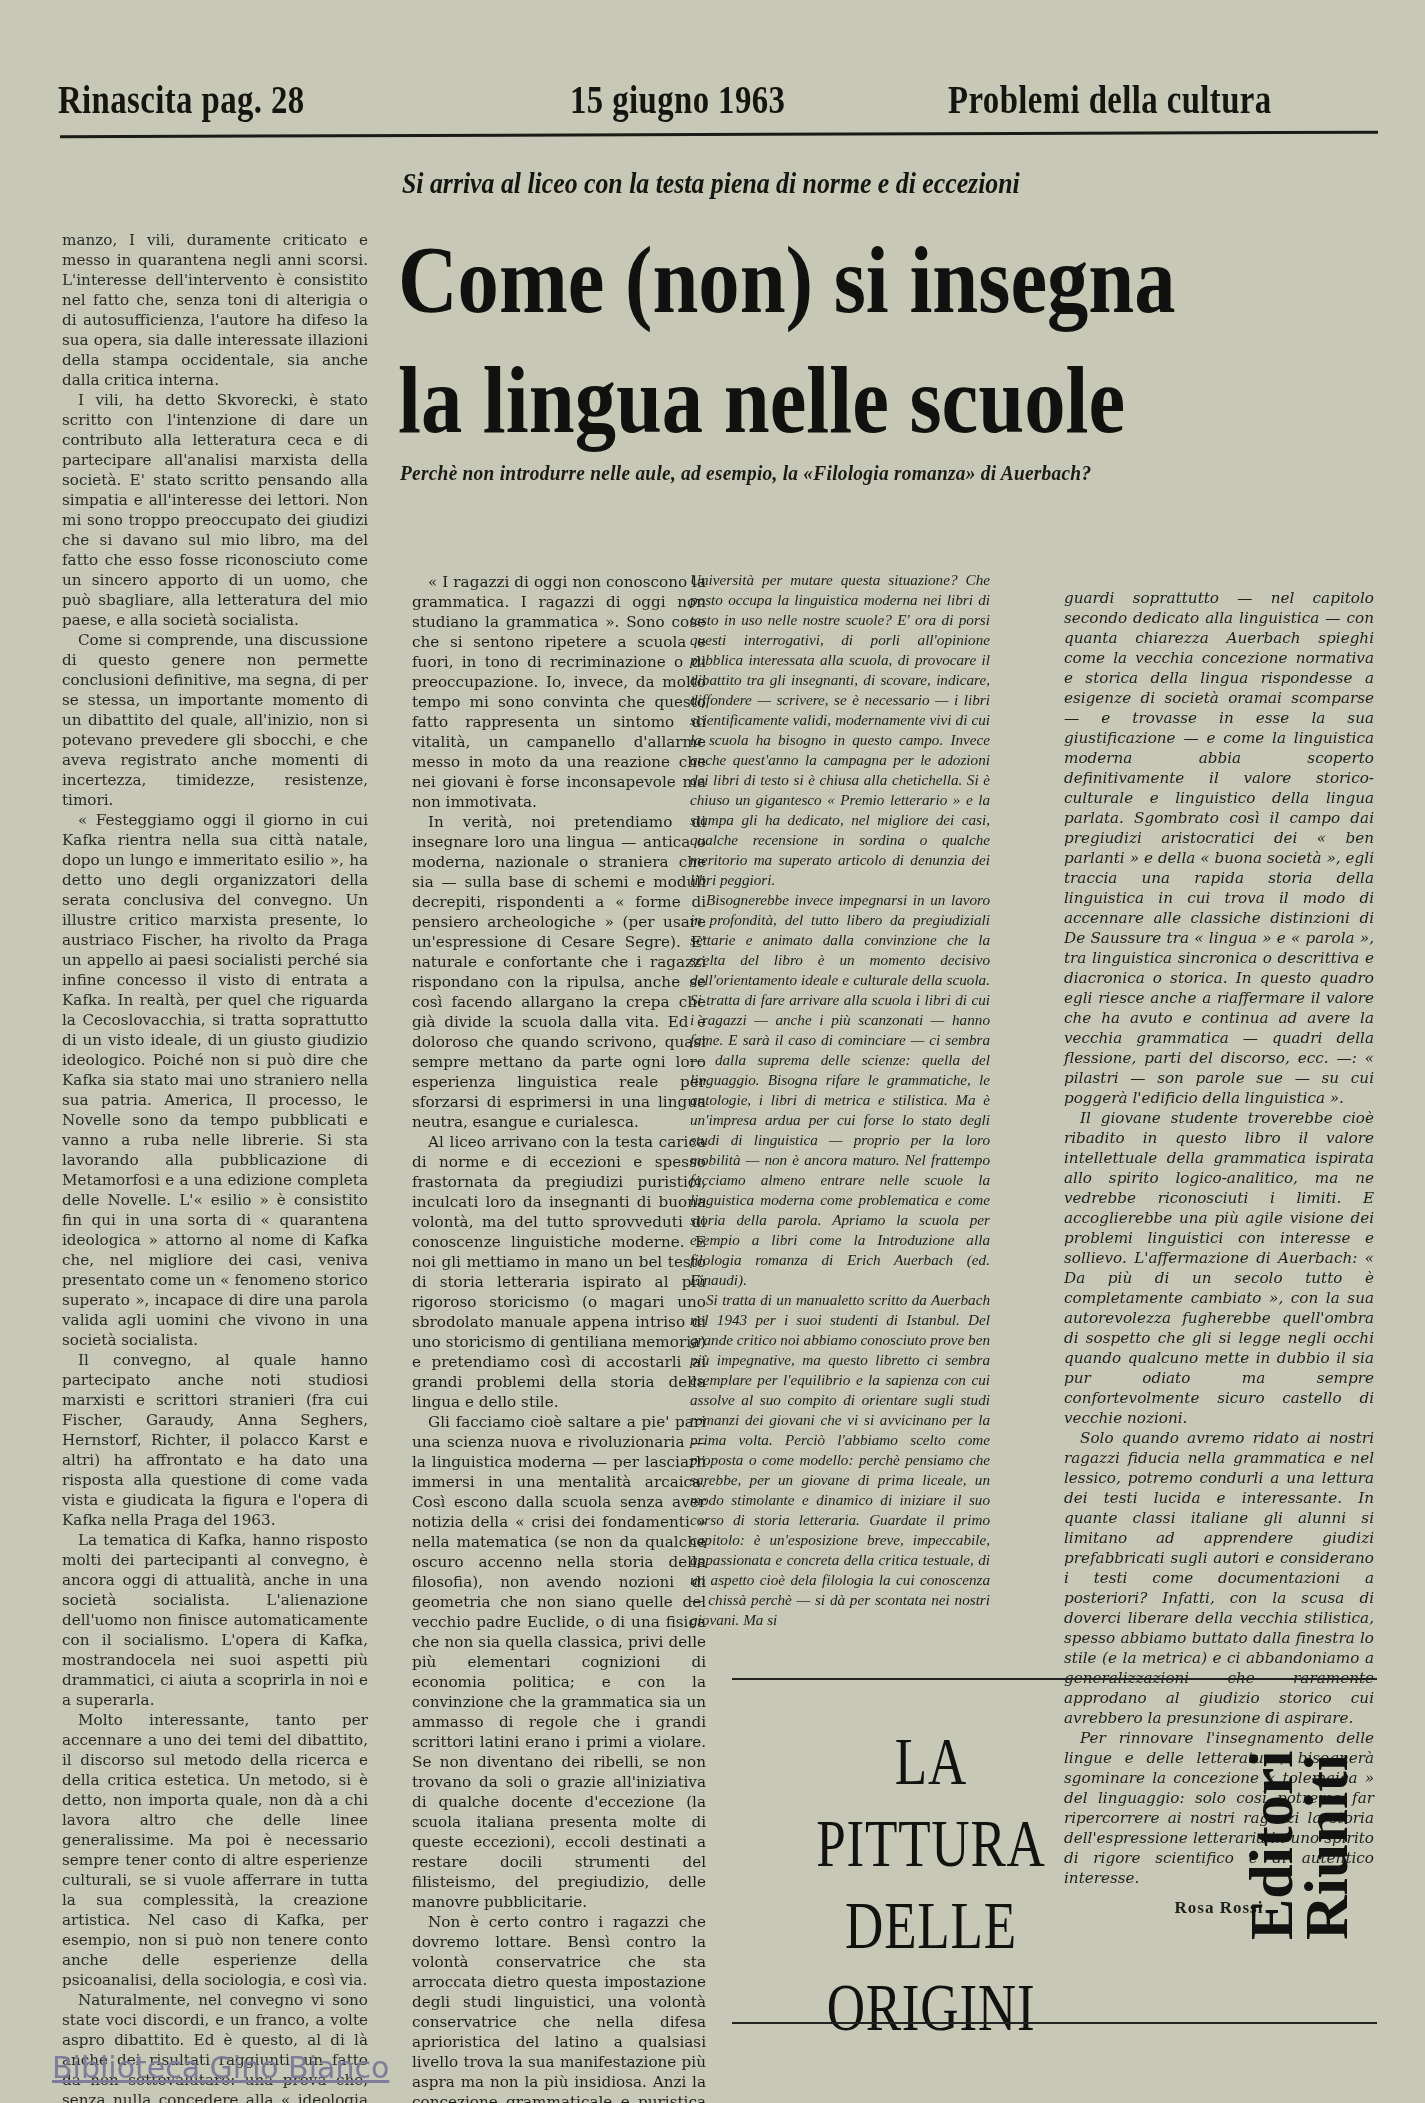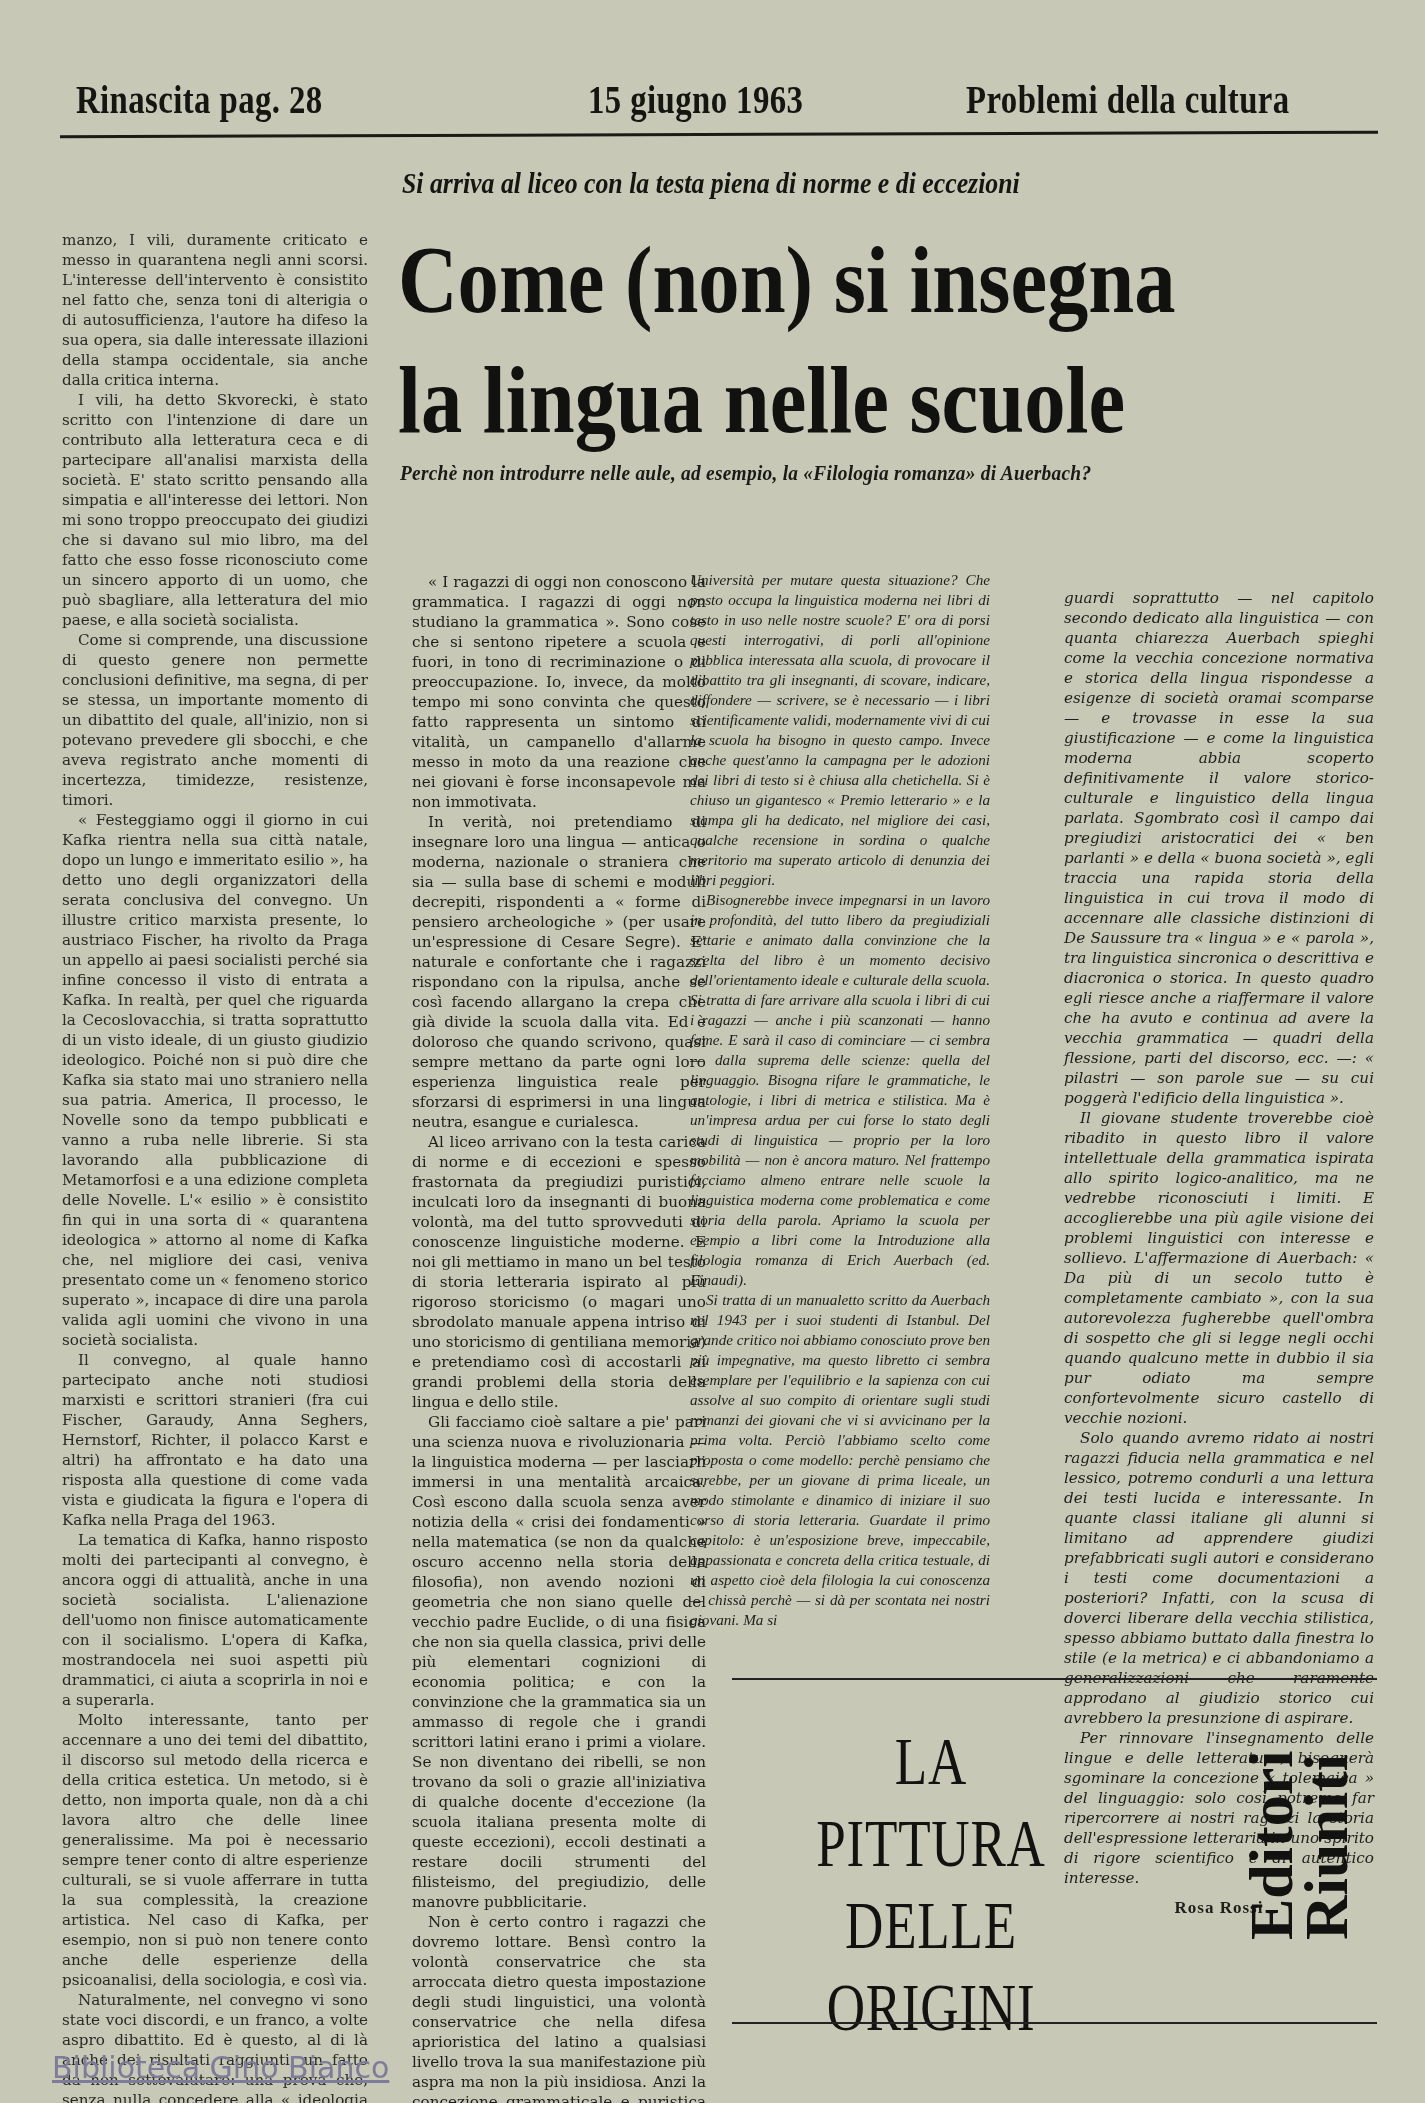--- a/index.html
+++ b/index.html
@@ -2,21 +2,21 @@
 <html><head>
 <meta charset="utf-8">
 <style>
   html, body { margin:0; padding:0; }
   body {
     width:1425px; height:2103px; position:relative; overflow:hidden;
     background:#c7c9b6;
     font-family:"DejaVu Serif", serif;
     color:#1e1e1a;
   }
-  .header { position:absolute; left:76px; top:76px; width:1320px; height:60px; }
+  .header { position:absolute; left:58px; top:76px; width:1320px; height:60px; }
   .hdr-left, .hdr-mid, .hdr-right {
     position:absolute; top:0; font-family:"Liberation Serif", serif; font-weight:bold;
     font-size:40px; letter-spacing:0.5px; transform:scaleX(0.82); transform-origin:left top; color:#151512;
   }
   .hdr-left { left:0; }
   .hdr-mid { left:512px; }
   .hdr-right { left:890px; }
   .hdr-rule { position:absolute; left:60px; top:133px; width:1318px; height:3px; background:#1a1a16; transform:rotate(-0.2deg); }
 
   .col { position:absolute; font-size:15.2px; line-height:20px; text-align:justify; hyphens:manual;margin-top:44px; }

